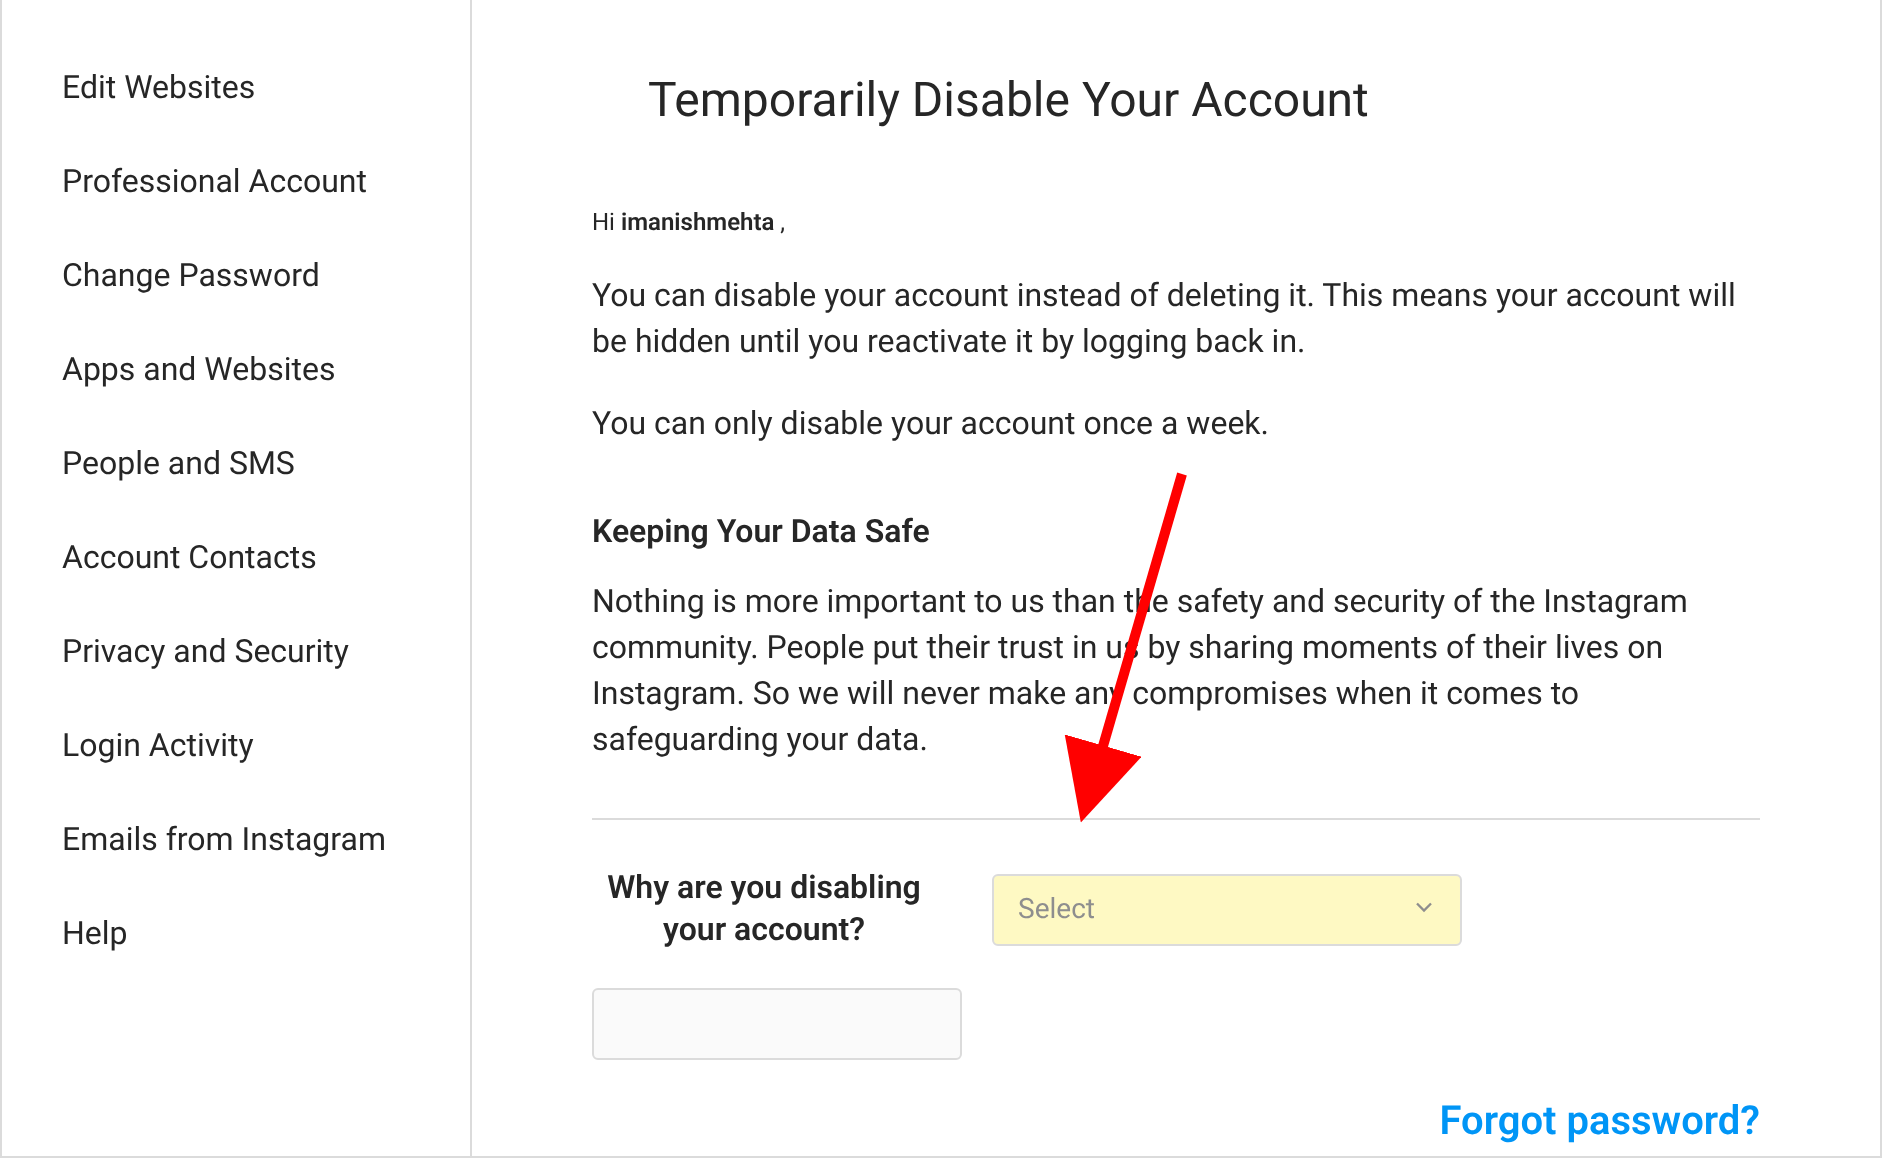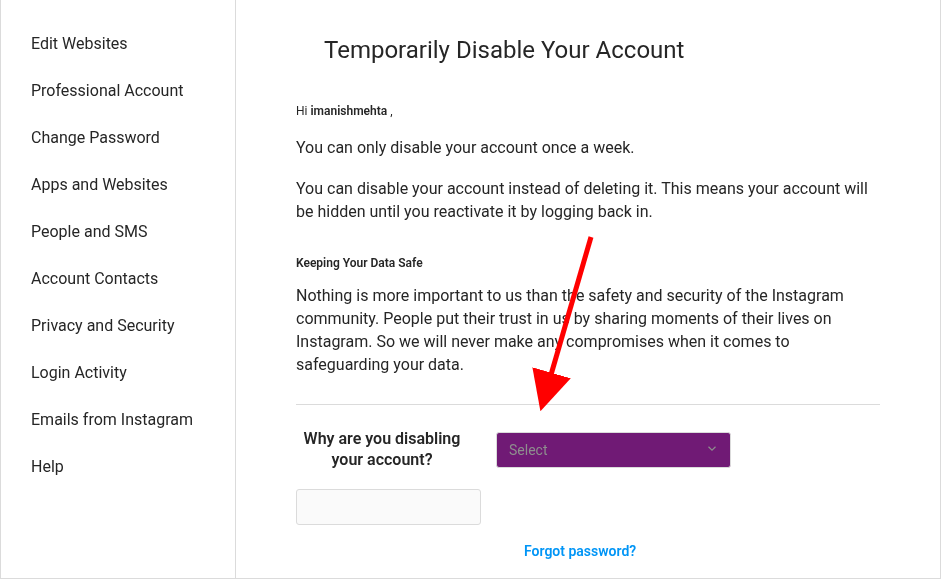--- a/index.html
+++ b/index.html
@@ -49,21 +49,21 @@
     }
     .greeting .username {
       font-weight: 600;
     }
     .para {
       font-size: 16px;
       line-height: 1.45;
       margin-bottom: 18px;
     }
     .section-header {
-      font-size: 12px;
+      font-size: 16px;
       font-weight: 600;
       margin-top: 32px;
       margin-bottom: 14px;
     }
     .divider {
       border: none;
       border-top: 1px solid #dbdbdb;
       margin: 28px 0 24px 0;
     }
     .form-row {
@@ -81,21 +81,21 @@
     }
     .select-wrap {
       position: relative;
       width: 235px;
     }
     .select {
       width: 100%;
       height: 36px;
       border: 1px solid #dbdbdb;
       border-radius: 3px;
-      background: #701a75;
+      background: #fef9c3;
       padding: 0 36px 0 12px;
       font-size: 14px;
       color: #8e8e8e;
       cursor: pointer;
       display: flex;
       align-items: center;
     }
     .chevron {
       position: absolute;
       right: 12px;
@@ -107,24 +107,25 @@
       width: 185px;
       height: 36px;
       border: 1px solid #dbdbdb;
       border-radius: 3px;
       background: #fafafa;
       padding: 0 10px;
       font-size: 14px;
     }
     .forgot-link {
       margin-left: 228px;
-      font-size: 14px;
+      font-size: 20px;
       color: #0095f6;
       font-weight: 600;
       cursor: pointer;
+      text-align: right;
     }
     .annotation-arrow {
       position: absolute;
       pointer-events: none;
     }
   </style>
 </head>
 <body>
 
 <div class="container">
@@ -141,22 +142,22 @@
     <div class="sidebar-item"><span>Help</span></div>
   </nav>
 
   <main class="main">
     <h1 class="page-title">Temporarily Disable Your Account</h1>
 
     <p class="greeting">
       <span>Hi </span><span class="username">imanishmehta</span><span> ,</span>
     </p>
 
+    <p class="para">You can disable your account instead of deleting it. This means your account will be hidden until you reactivate it by logging back in.</p>
     <p class="para">You can only disable your account once a week.</p>
-    <p class="para">You can disable your account instead of deleting it. This means your account will be hidden until you reactivate it by logging back in.</p>
 
     <h2 class="section-header">Keeping Your Data Safe</h2>
     <p class="para">Nothing is more important to us than the safety and security of the Instagram community. People put their trust in us by sharing moments of their lives on Instagram. So we will never make any compromises when it comes to safeguarding your data.</p>
 
     <hr class="divider">
 
     <div class="form-row">
       <div class="form-label">Why are you disabling your account?</div>
       <div class="select-wrap">
         <div class="select">Select</div>

